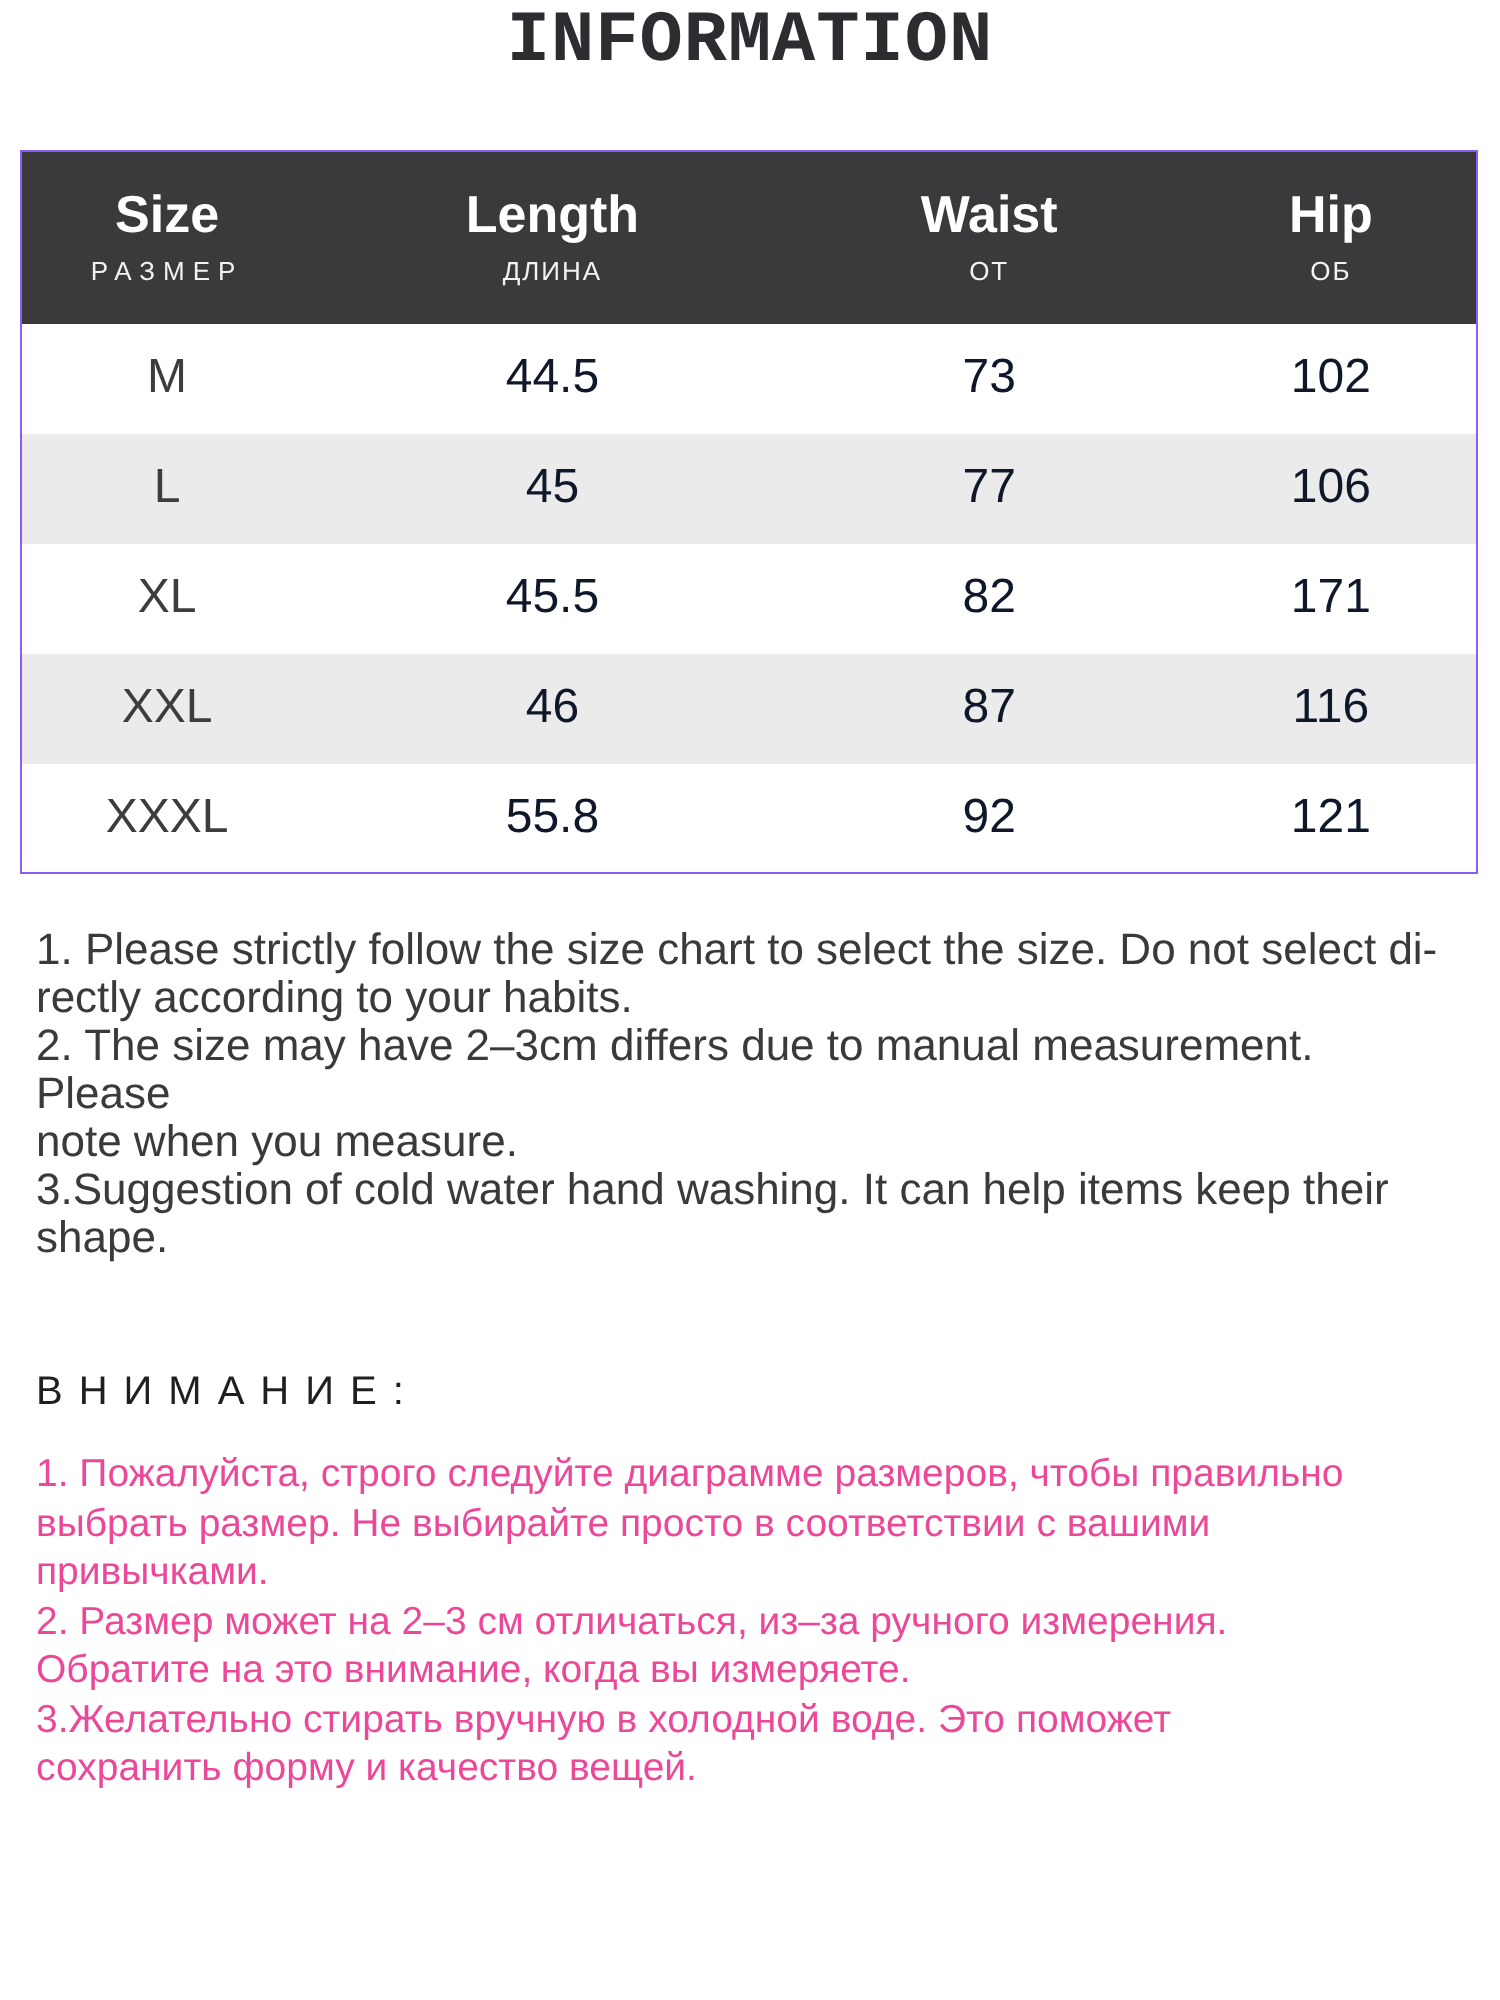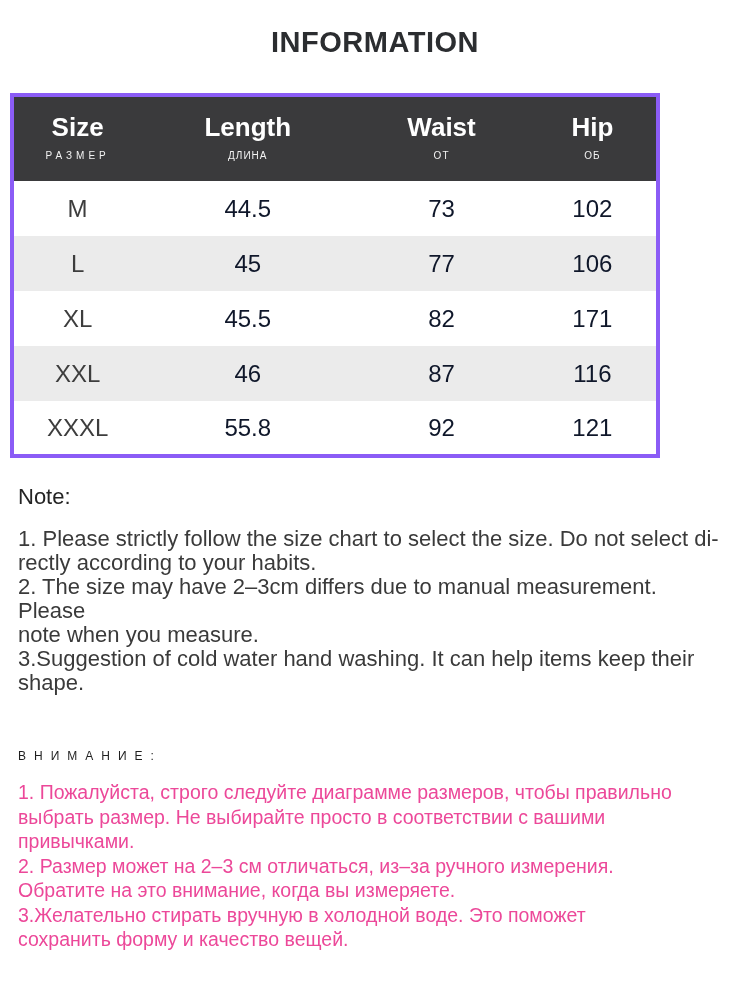--- a/index.html
+++ b/index.html
@@ -6,34 +6,35 @@
   html, body { background: #ffffff; }
   body {
     width: 750px; height: 1000px;
     font-family: "Liberation Sans", "DejaVu Sans", sans-serif;
     color: #3c3c3c;
     overflow: hidden;
   }
   .page { width: 750px; height: 1000px; position: relative; background: #fff; }
 
   .title {
-    margin-top: 26px;
+    margin-top: 0;
     text-align: center;
-    font-size: 29px;
+    font-size: 36px;
     font-weight: 700;
     letter-spacing: 0.5px;
     color: #2b2d30;
+    font-family: Liberation Mono, monospace;
   }
 
   table.size-chart {
     margin: 34px 11px 0 10px;
-    width: 650px;
+    width: 729px;
     border-collapse: collapse;
     table-layout: fixed;
-    border: 4px solid #8b5cf6;
+    border: 1px solid #8b5cf6;
   }
   table.size-chart col.c1 { width: 20%; }
   table.size-chart col.c2 { width: 33%; }
   table.size-chart col.c3 { width: 27%; }
   table.size-chart col.c4 { width: 20%; }
 
   thead th {
     background: #3a3a3c;
     color: #ffffff;
     height: 86px;
@@ -43,21 +44,21 @@
     border: none;
   }
   .th-en {
     display: block;
     font-size: 26px;
     font-weight: 700;
     line-height: 34px;
   }
   .th-ru {
     display: block;
-    font-size: 10px;
+    font-size: 13px;
     font-weight: 400;
     letter-spacing: 1px;
     line-height: 24px;
     color: #f2f2f2;
   }
   .th-ru.wide { letter-spacing: 4px; }
 
   tbody td {
     height: 55px;
     text-align: center;
@@ -79,21 +80,21 @@
   }
   .note-body {
     margin-top: 17px;
     font-size: 22px;
     line-height: 24px;
     color: #3a3a3a;
     white-space: pre-line;
   }
   .attention-heading {
     margin-top: 54px;
-    font-size: 12px;
+    font-size: 20px;
     color: #1f1f1f;
     letter-spacing: 8px;
     font-weight: 400;
   }
   .attention-body {
     margin-top: 17px;
     font-size: 19.5px;
     line-height: 24.5px;
     color: #ec4899;
     white-space: pre-line;
@@ -161,21 +162,20 @@
       <tr>
         <td class="size-col">XXXL</td>
         <td>55.8</td>
         <td>92</td>
         <td>121</td>
       </tr>
     </tbody>
   </table>
 
   <div class="notes">
-    <div class="note-heading">Note:</div>
     <div class="note-body">1. Please strictly follow the size chart  to select the size. Do not select di-
 rectly according to your habits.
 2. The size may have 2–3cm differs due to manual measurement. Please
 note when you measure.
 3.Suggestion of cold water hand washing. It can help items keep their
 shape.</div>
 
     <div class="attention-heading">ВНИМАНИЕ:</div>
     <div class="attention-body">1. Пожалуйста, строго следуйте диаграмме размеров, чтобы правильно
 выбрать размер. Не выбирайте просто в соответствии с вашими

